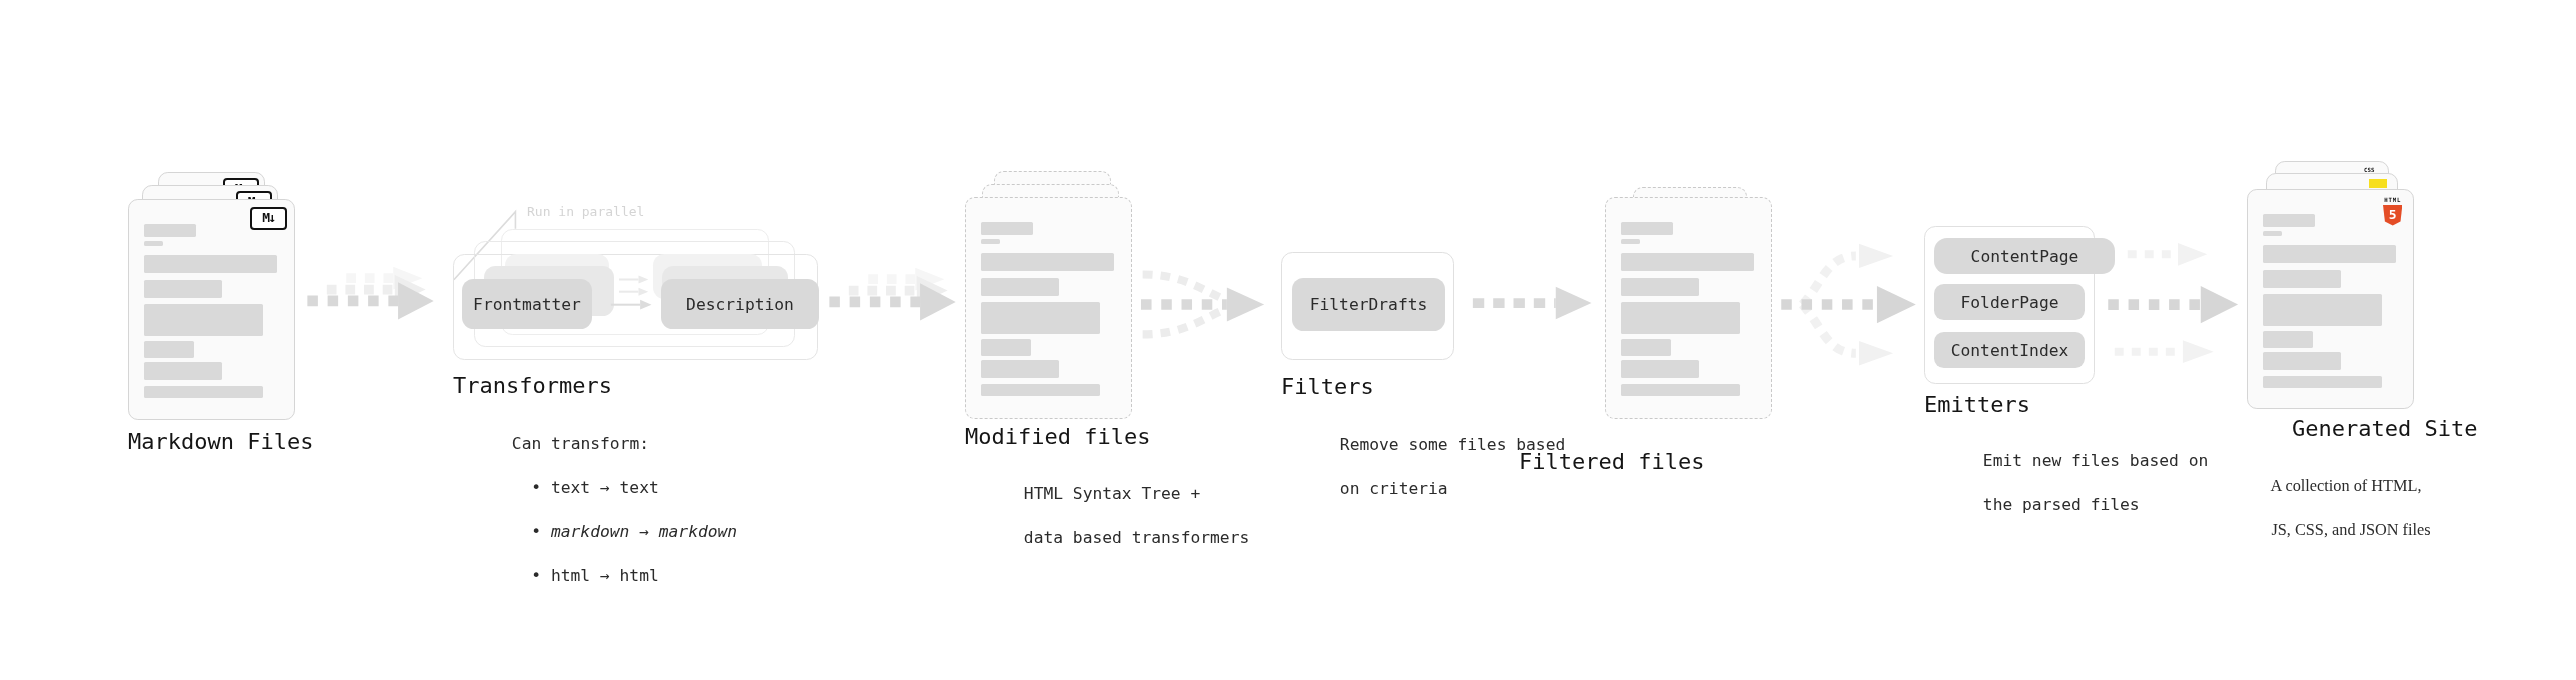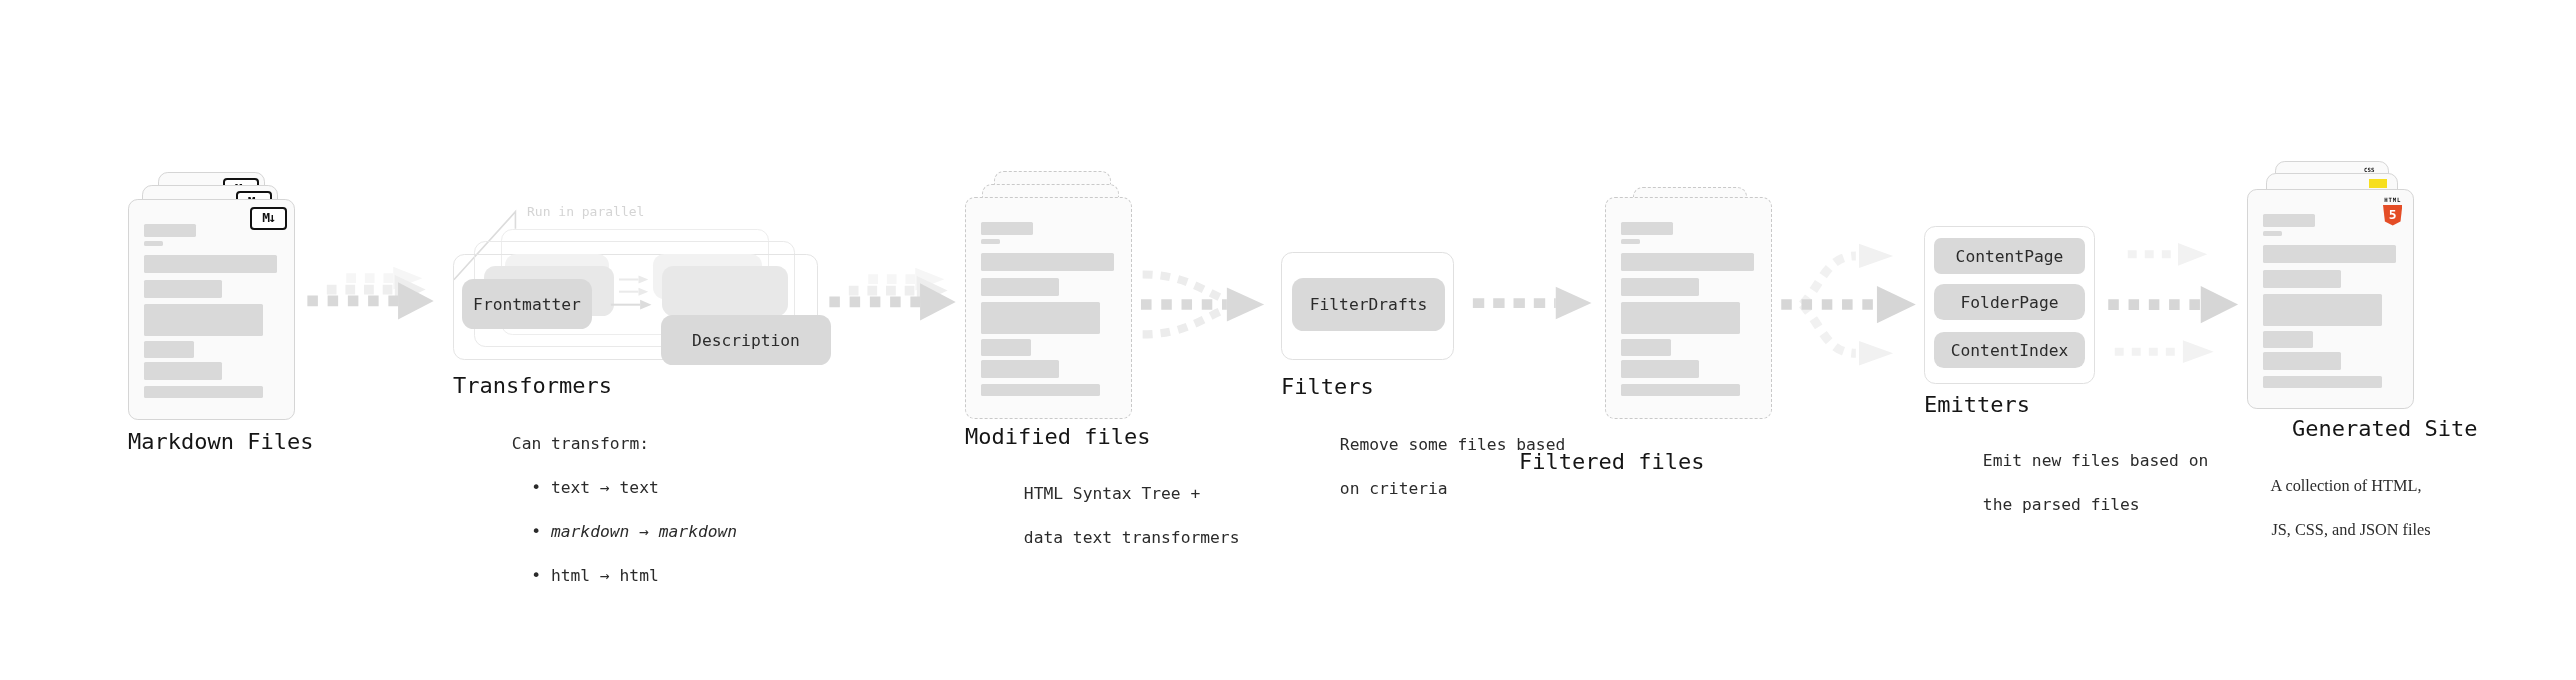--- a/index.html
+++ b/index.html
@@ -98,21 +98,21 @@
     <div class="tbox" style="left:501px;top:229px;width:268px;height:106px;border-color:#ededed;"></div>
     <div class="tbox" style="left:474px;top:241px;width:321px;height:106px;border-color:#e9e9e9;"></div>
     <div class="tbox" style="left:453px;top:254px;width:365px;height:106px;border-color:#e4e4e4;"></div>
 
     <div class="pill pill--g2" style="left:505px;top:254px;width:104px;height:45px;"></div>
     <div class="pill pill--g1" style="left:484px;top:266px;width:130px;height:50px;"></div>
     <div class="pill" style="left:462px;top:279px;width:130px;height:50px;">Frontmatter</div>
 
     <div class="pill pill--g2" style="left:653px;top:254px;width:109px;height:45px;"></div>
     <div class="pill pill--g1" style="left:662px;top:266px;width:126px;height:50px;"></div>
-    <div class="pill" style="left:661px;top:279px;width:170px;height:50px;margin-top:36px;">Description</div>
+    <div class="pill" style="left:661px;top:279px;width:158px;height:50px;">Description</div>
 
     <svg class="arr" style="left:609px;top:273px;" width="46" height="39" viewBox="0 0 56 48">
       <g>
           <line x1="12" y1="8" x2="36" y2="8" stroke="#eaeaea" stroke-width="2.5"></line>
           <polygon points="36,3 48,8 36,13" fill="#eaeaea"></polygon>
         </g>
       <g>
           <line x1="12" y1="23" x2="36" y2="23" stroke="#eaeaea" stroke-width="2.5"></line>
           <polygon points="36,18 48,23 36,28" fill="#eaeaea"></polygon>
         </g>
@@ -157,21 +157,21 @@
           <i></i>
           <i></i>
           <i></i>
           <i></i>
           <i></i>
         </div>
     </div>
     <div class="label" style="left:965px;top:423px;">Modified files</div>
     <div class="body-text" style="left:965px;top:461px;">
       <span>HTML Syntax Tree +</span><br>
-      <span>data text transformers</span>
+      <span>data based transformers</span>
     </div>
   </div>
 
   <svg class="arr" style="left:1136px;top:268px;" width="138" height="81" viewBox="0 0 170 100">
     <path d="M 8,8 C 60,8 82,28 112,40" fill="none" stroke="#ececec" stroke-width="10" stroke-dasharray="12 10"></path>
     <path d="M 8,82 C 60,82 82,62 112,50" fill="none" stroke="#ececec" stroke-width="10" stroke-dasharray="12 10"></path>
     <line x1="6" y1="45" x2="112" y2="45" stroke="#d9d9d9" stroke-width="13" stroke-dasharray="13 12"></line>
     <polygon points="112,24 158,45 112,66" fill="#d9d9d9"></polygon>
   </svg>
 
@@ -217,21 +217,21 @@
       <polygon points="100,132 142,147 100,162" fill="#f1f1f1"></polygon>
     </g>
     <g>
       <line x1="4" y1="87" x2="122" y2="87" stroke="#d6d6d6" stroke-width="13" stroke-dasharray="13 12"></line>
       <polygon points="122,64 170,87 122,110" fill="#d6d6d6"></polygon>
     </g>
   </svg>
 
   <div>
     <div class="tbox" style="left:1924px;top:226px;width:171px;height:158px;border-color:#e0e0e0;background:#fff;"></div>
-    <div class="pill" style="left:1934px;top:238px;width:151px;height:36px;border-radius:7px;">ContentPage</div>
+    <div class="pill" style="left:1934px;top:238px;width:181px;height:36px;border-radius:13px;">ContentPage</div>
     <div class="pill" style="left:1934px;top:284px;width:151px;height:36px;border-radius:9.8px;">FolderPage</div>
     <div class="pill" style="left:1934px;top:332px;width:151px;height:36px;border-radius:9.8px;">ContentIndex</div>
     <div class="label" style="left:1924px;top:391px;">Emitters</div>
     <div class="body-text" style="left:1924px;top:428px;">
       <span>Emit new files based on</span><br>
       <span>the parsed files</span>
     </div>
   </div>
 
   <svg class="arr" style="left:2105px;top:238px;" width="142" height="130" viewBox="0 0 175 160">

